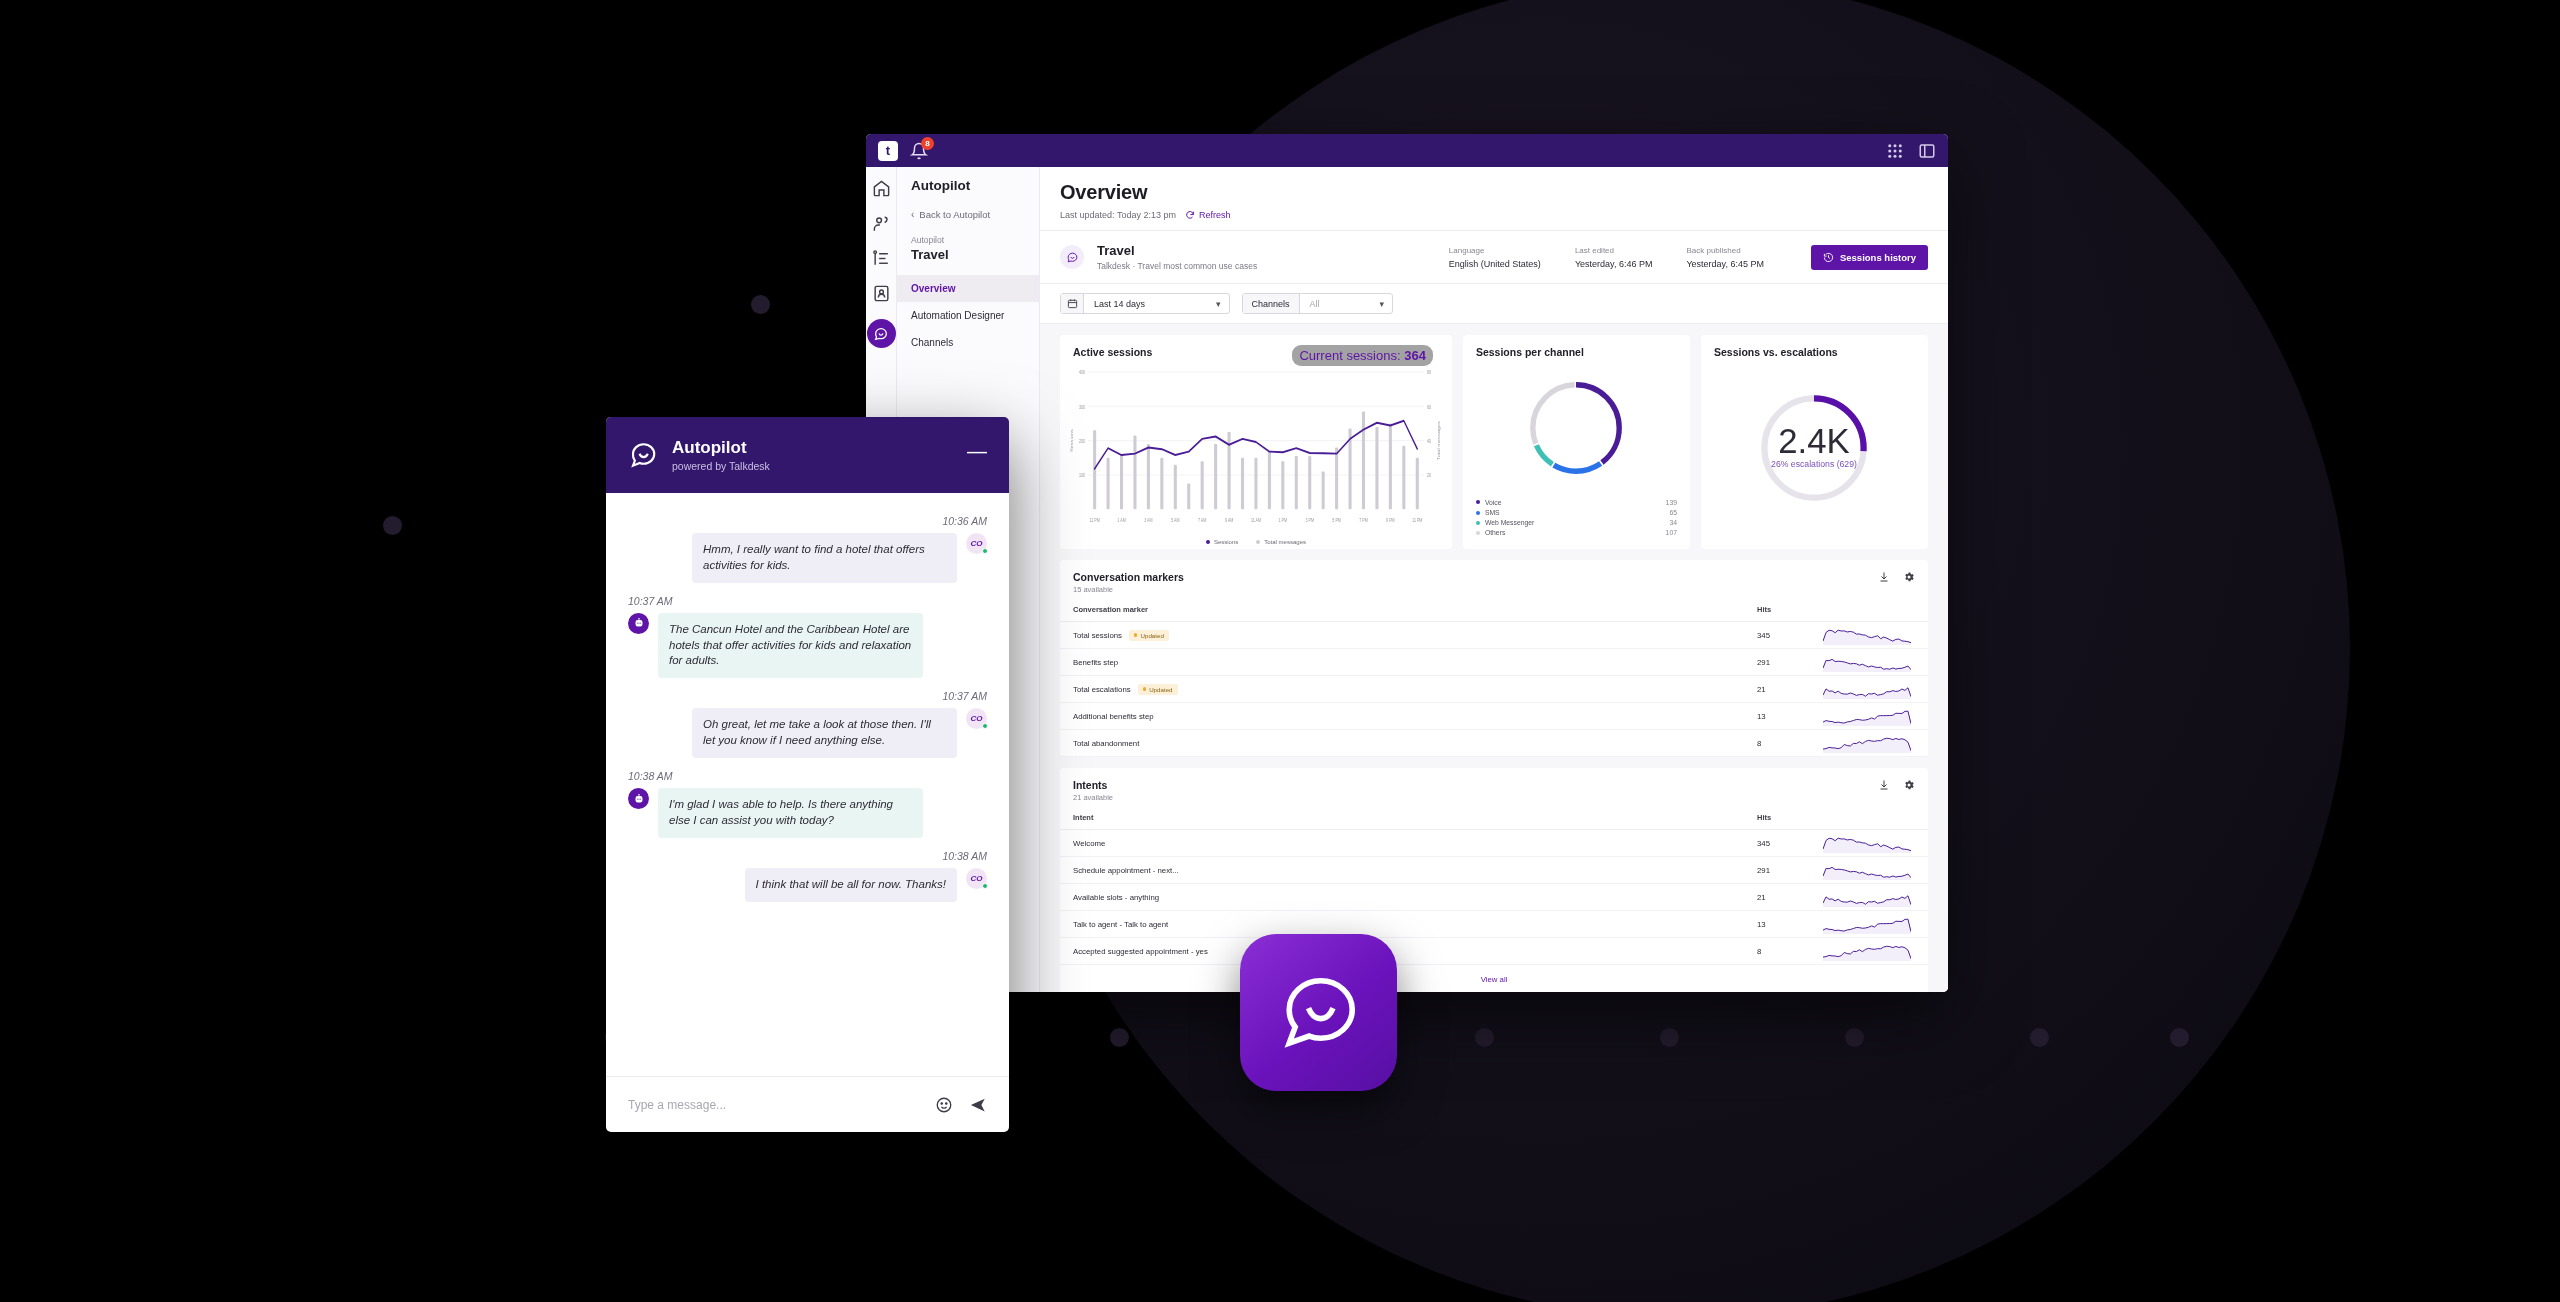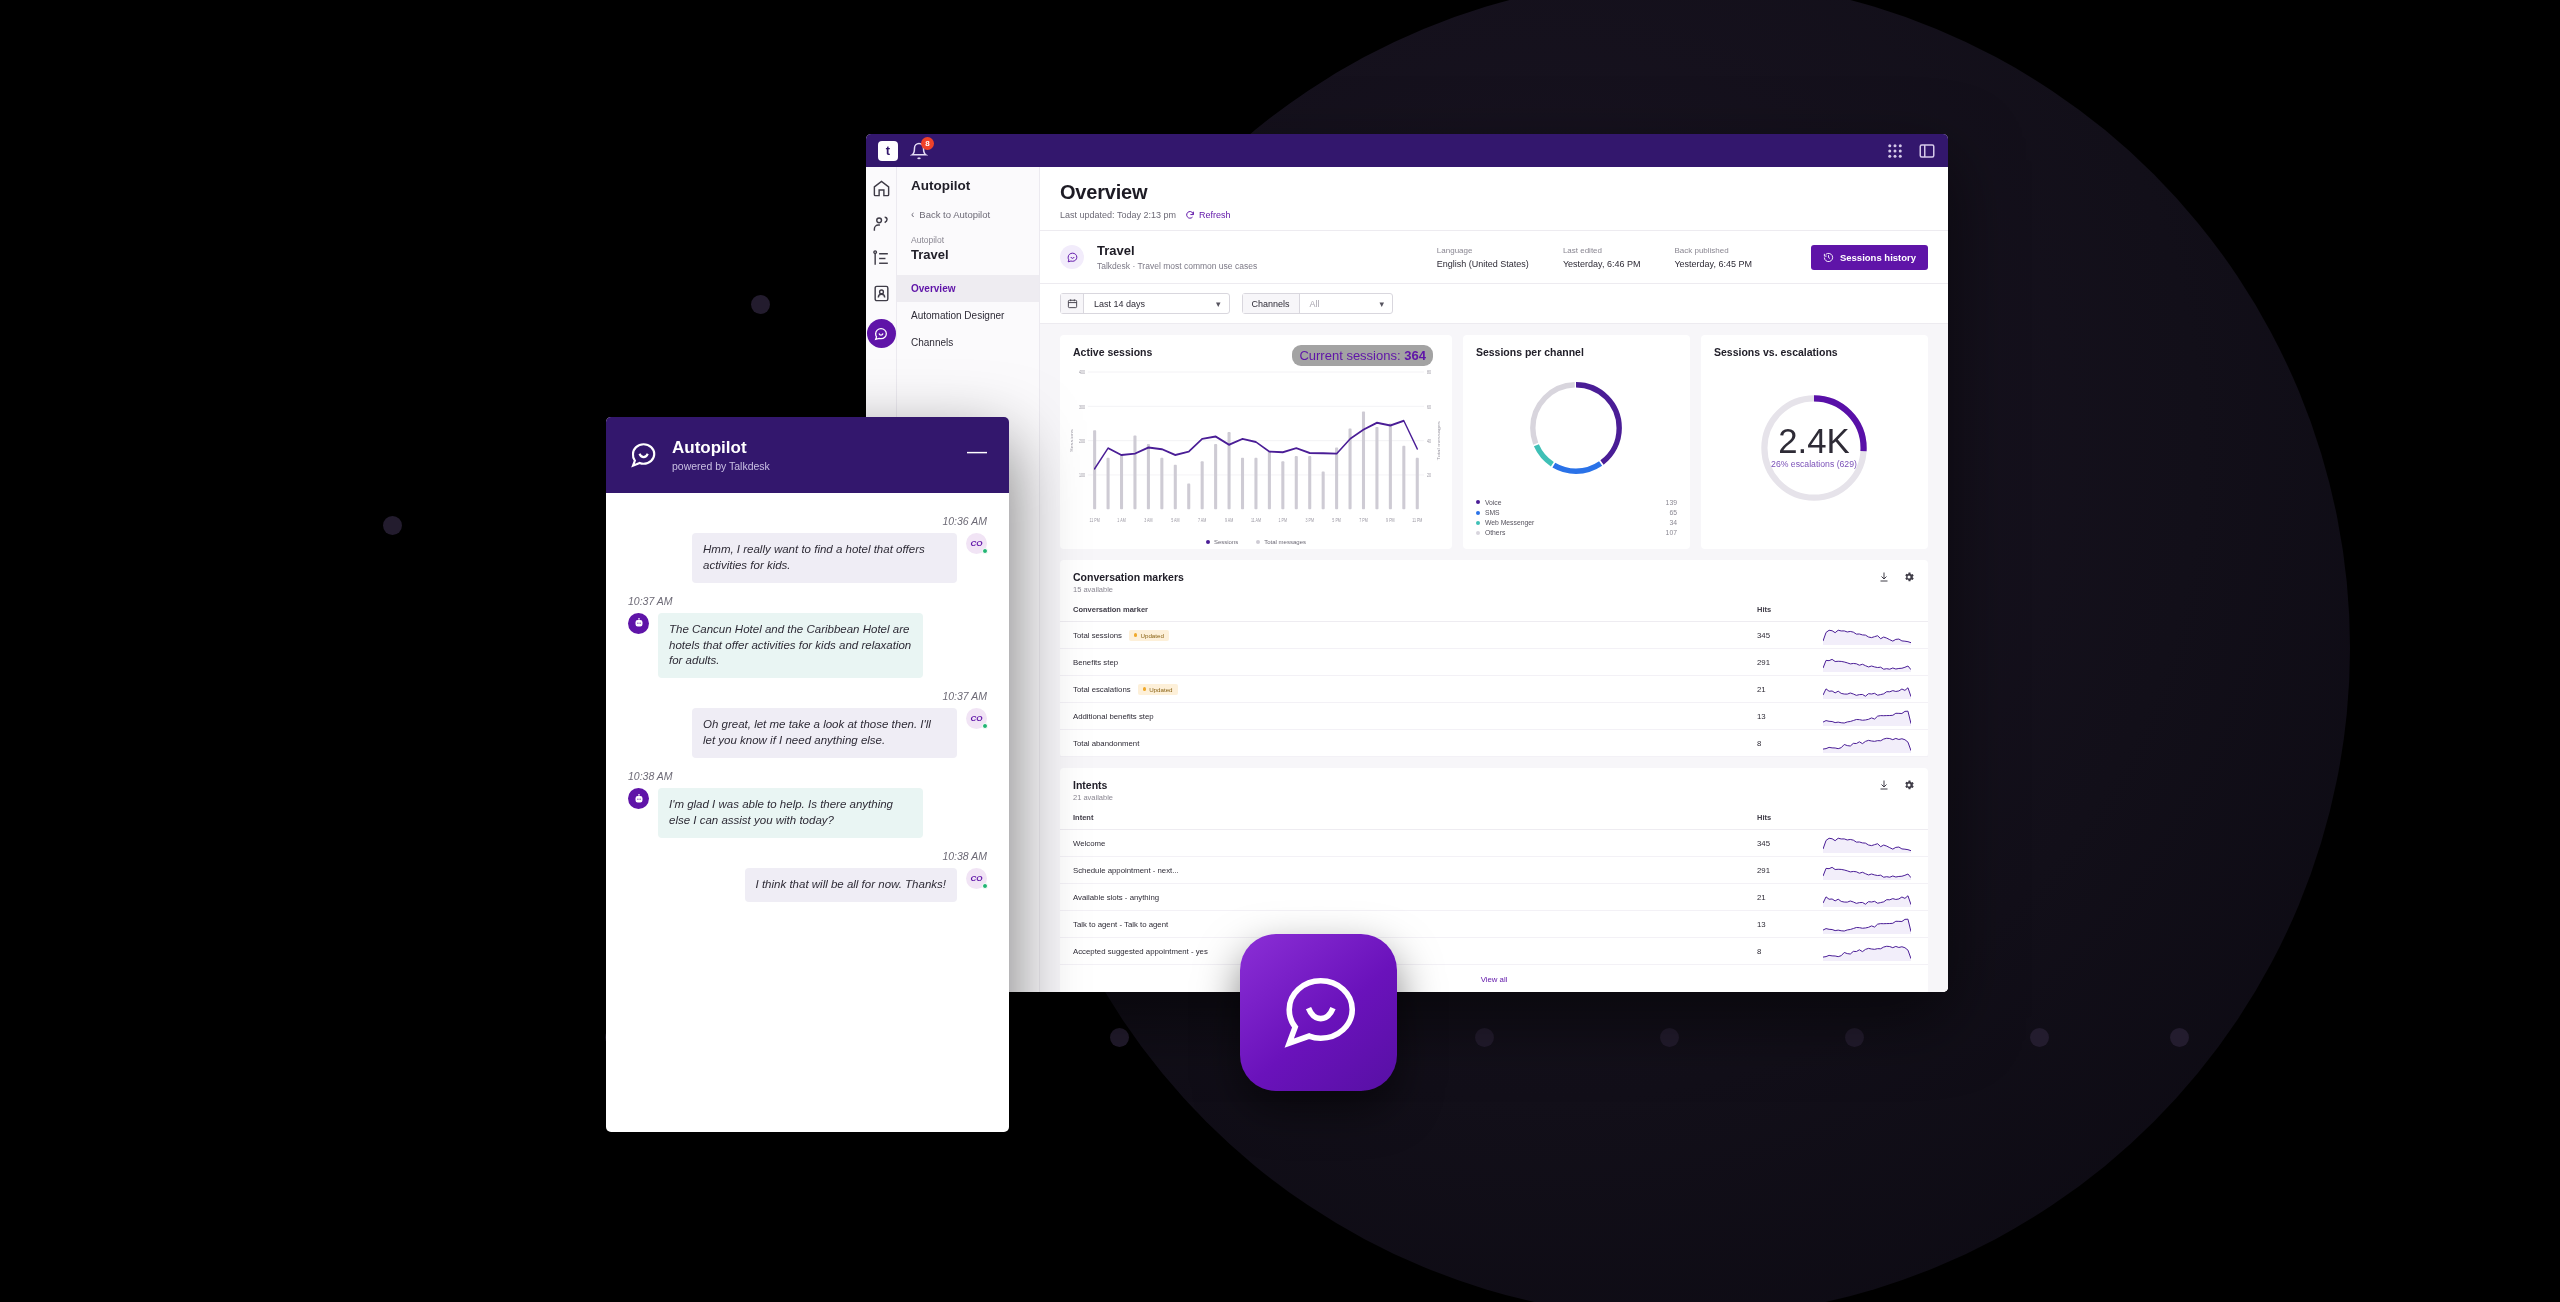--- a/index.html
+++ b/index.html
@@ -93,21 +93,21 @@
   .bot-avatar {
     width:24px; height:24px; border-radius:50%; background:#f2ecfb;
     display:flex; align-items:center; justify-content:center; color:#5f14a8; flex-shrink:0;
   }
   .bot-name { font-size:13px; font-weight:bold; color:#1d1b24; }
   .bot-sub { font-size:8.5px; color:#7c7986; margin-top:3px; }
   .meta-group { display:flex; gap:34px; margin-left:auto; }
   .meta-label { font-size:8px; color:#8a8792; }
   .meta-value { font-size:9px; color:#2e2b36; margin-top:4px; }
   .sessions-btn {
-    margin-left:46px; background:#5f14a8; color:#fff; border:none;
+    margin-left:34px; background:#5f14a8; color:#fff; border:none;
     border-radius:3px; padding:7px 12px; font-size:9.5px; font-weight:bold;
     display:flex; align-items:center; gap:6px; cursor:pointer;
     font-family:"Liberation Sans",sans-serif;
   }
   .sessions-btn svg { width:11px; height:11px; }
 
   .filters {
     padding:9px 20px; display:flex; gap:12px; align-items:center;
     border-bottom:1px solid #edebf0; background:#fff;
   }
@@ -751,20 +751,32 @@
           </div>
           <div class="bubble bot">I'm glad I was able to help. Is there anything else I can assist you with today?</div>
         </div>
         <div class="ts right">10:38 AM</div>
         <div class="msg-line out">
           <div class="bubble user">I think that will be all for now. Thanks!</div>
           <div class="av av-user">CO<span class="presence"></span></div>
         </div>
       </div>
 
+    <div class="chat-input-bar">
+      <input class="chat-input" type="text" placeholder="Type a message..." style="">
+      <svg class="ci-icon" viewBox="0 0 24 24" fill="none" stroke="currentColor" stroke-width="1.8">
+        <circle cx="12" cy="12" r="9"></circle>
+          <circle cx="9" cy="10" r=".9" fill="currentColor"></circle>
+        <circle cx="15" cy="10" r=".9" fill="currentColor"></circle>
+          <path d="M8.5 14.5a4.5 4.5 0 0 0 7 0"></path>
+      </svg>
+      <svg class="ci-icon" viewBox="0 0 24 24" fill="currentColor">
+        <path d="M2.5 12L21 3.5 16.5 12 21 20.5z"></path>
+      </svg>
+    </div>
   </div>
 
   <div id="appicon">
     <svg viewBox="0 0 24 24" fill="none" stroke="currentColor" stroke-width="1.6">
       <path d="M21.5 11c0 4.5-4 8.2-9 8.2-1.2 0-2.3-.2-3.3-.6l-5.7 2 1.7-4.6A7.8 7.8 0 0 1 3.5 11c0-4.5 4-8.2 9-8.2s9 3.7 9 8.2z"></path>
       <path d="M9 10.6c.8 2 2.1 3 3.5 3s2.7-1 3.5-3"></path>
     </svg>
   </div>
 
 </div>

